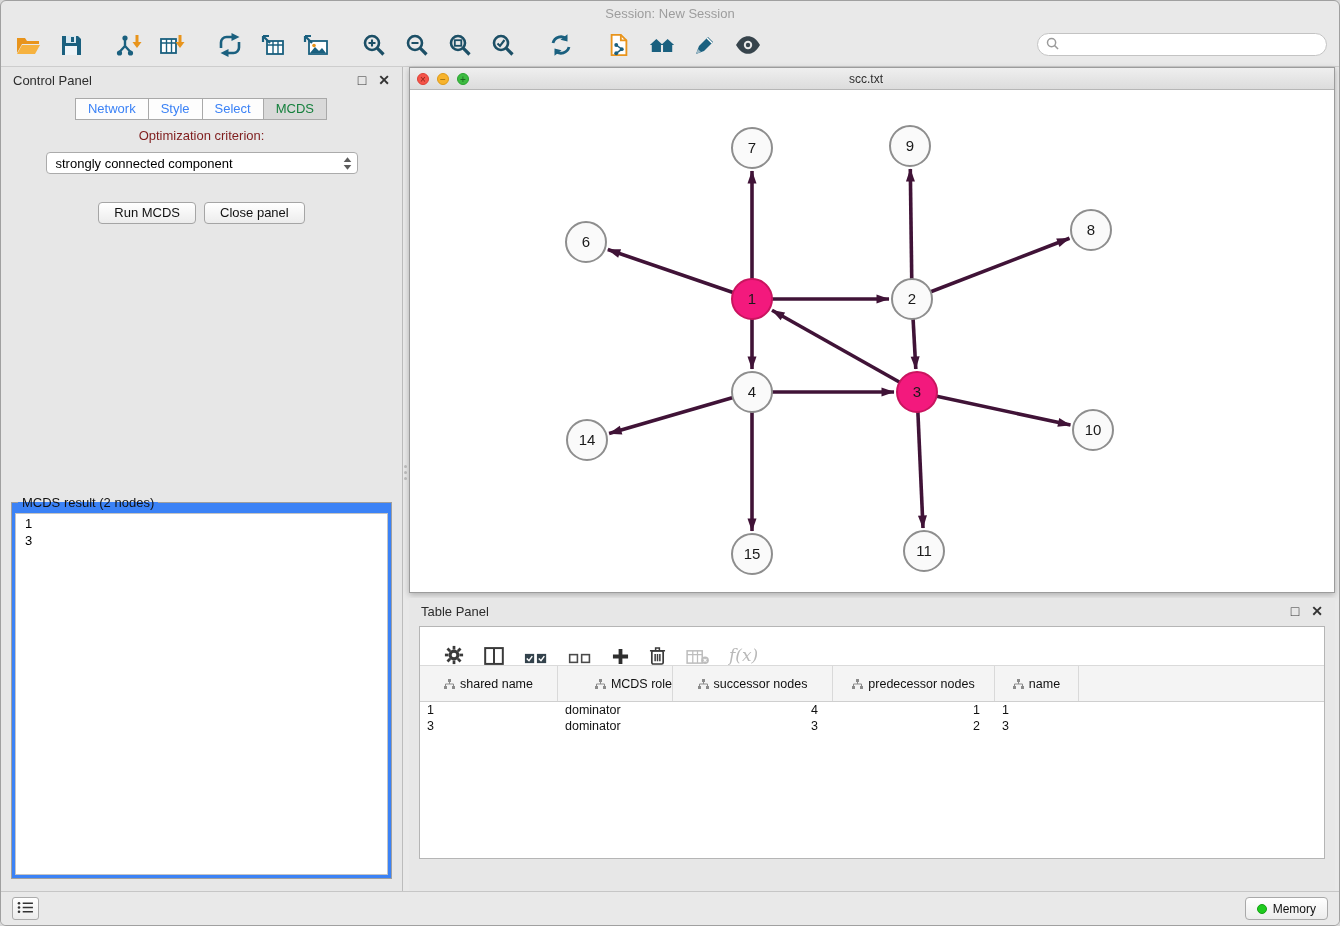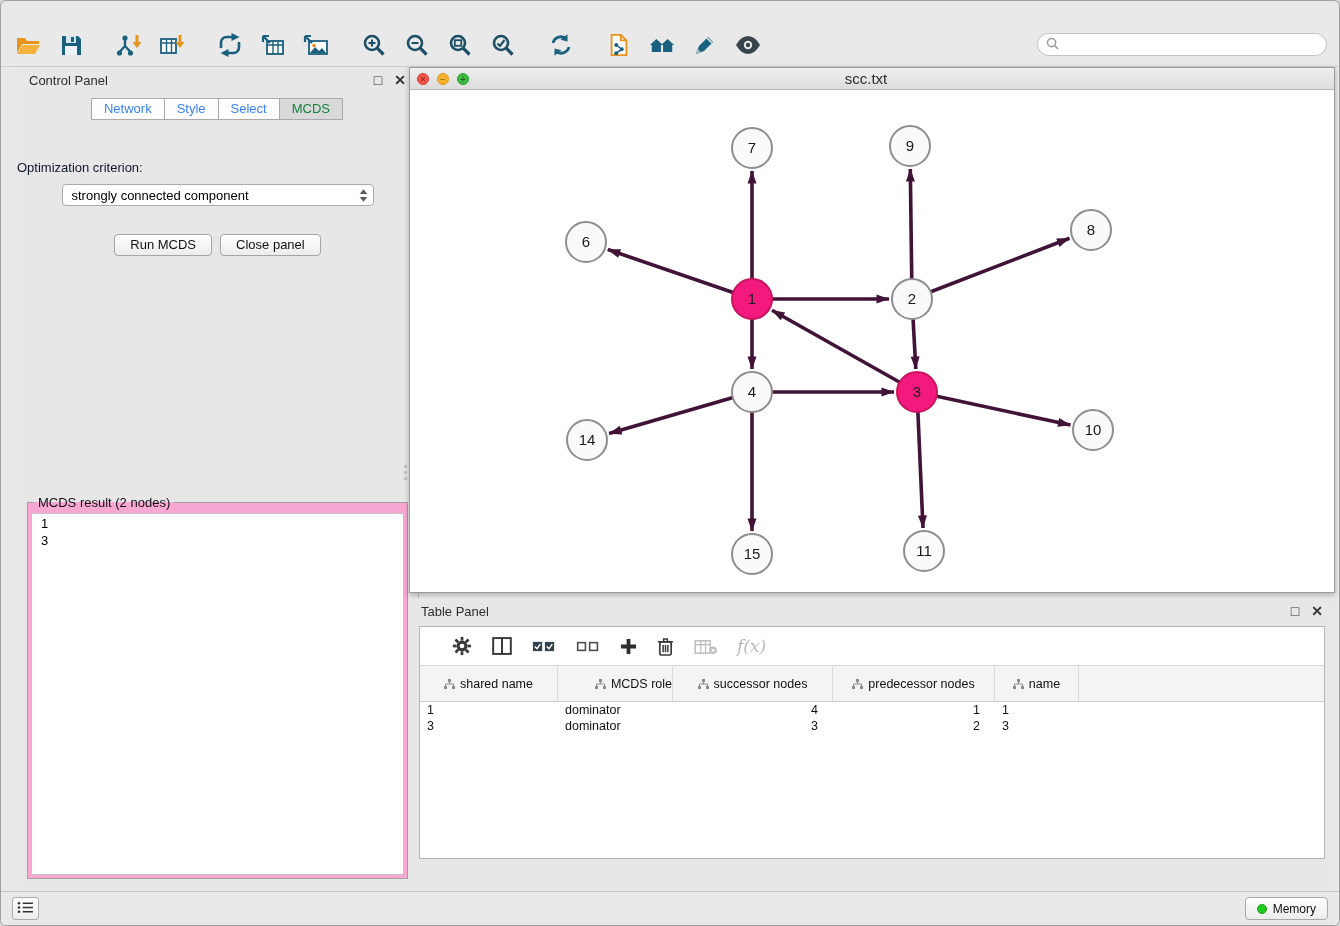--- a/index.html
+++ b/index.html
@@ -16,45 +16,45 @@
   .tool-btn svg { width:26px; height:24px; }
   .searchbox { margin-left:auto; width:290px; height:23px; background:#fff; border:1px solid #c3c3c3; border-radius:12px; display:flex; align-items:center; padding:0 8px; gap:5px; }
   .searchbox input { border:none; outline:none; flex:1; font-size:13px; background:transparent; }
 
   
   .panel-header { height:26px; display:flex; align-items:center; padding:0 12px; font-size:13px; color:#2d2d2d; }
   .panel-header .spacer { flex:1; }
   .hdr-btn { background:none; border:none; font-size:14px; color:#333; margin-left:12px; cursor:pointer; line-height:1; font-weight:bold; }
 
   
-  .control-panel { position:absolute; left:16px; top:66px; width:402px; height:826px; border-right:1px solid #bcbcbc; background:#e7e7e7; }
+  .control-panel { position:absolute; left:0; top:66px; width:402px; height:826px; border-right:1px solid #bcbcbc; background:#e7e7e7; }
   .cp-tabs { display:flex; justify-content:center; margin-top:5px; }
   .tab { font-size:13px; padding:2px 12px 3px; background:#fdfdfd; border:1px solid #a9a9a9; margin-left:-1px; color:#3b82f6; cursor:pointer; white-space:nowrap; }
   .tab.active { background:#d9d9d9; color:#15803d; }
-  .cp-label { text-align:left; font-size:13px; color:#0f172a; margin-top:40px; }
+  .cp-label { text-align:center; font-size:13px; color:#7f1d1d; margin-top:8px; }
   .cp-select { margin:9px auto 0; width:312px; height:22px; background:#fff; border:1px solid #ababab; border-radius:4px; display:flex; align-items:center; font-size:13px; padding-left:9px; position:relative; cursor:pointer; }
   .stepper { position:absolute; right:4px; top:3px; }
   .cp-buttons { display:flex; justify-content:center; gap:8px; margin-top:28px; }
   .btn { font-size:13px; padding:2px 15px 3px; background:linear-gradient(#ffffff,#ececec); border:1px solid #a5a5a5; border-radius:4px; cursor:pointer; color:#111; }
-  fieldset.result { position:absolute; left:10px; right:10px; top:428px; bottom:14px; border:1px solid #9f9f9f; padding:3px; background:#f9a8d4; }
+  fieldset.result { position:absolute; left:10px; right:10px; top:428px; bottom:14px; border:1px solid #9f9f9f; padding:3px; background:#3b82f6; }
   fieldset.result legend { font-size:13px; padding:0 4px; margin-left:3px; color:#111; }
   .result-box { width:100%; height:100%; background:#fff; border:1px solid #c4c4c4; font-size:13px; padding:1px 9px; line-height:17px; overflow:auto; }
 
   
   .network-window { position:absolute; left:408px; top:66px; width:926px; height:526px; background:#fff; border:1px solid #9c9c9c; box-shadow:0 2px 6px rgba(0,0,0,0.25); }
   .net-titlebar { height:22px; background:linear-gradient(#efefef,#dcdcdc); border-bottom:1px solid #b6b6b6; display:flex; align-items:center; padding:0 7px; position:relative; }
   .traffic { display:flex; gap:8px; z-index:2; }
   .light { width:12px; height:12px; border-radius:50%; font-size:10px; line-height:11px; text-align:center; cursor:pointer; }
-  .net-title { position:absolute; left:0; right:12px; text-align:center; font-size:15px; color:#2e2e2e; pointer-events:none; }
+  .net-title { position:absolute; left:0; right:12px; text-align:center; font-size:12px; color:#2e2e2e; pointer-events:none; }
   .net-canvas { position:relative; width:100%; height:502px; background:#fff; overflow:hidden; }
 
   
   .table-panel { position:absolute; left:408px; top:597px; width:926px; height:295px; background:#e7e7e7; }
   .table-box { position:absolute; left:10px; right:10px; top:28px; bottom:34px; background:#fff; border:1px solid #b5b5b5; overflow:hidden; }
-  .table-toolbar { height:38px; display:flex; align-items:center; padding:0 32px; gap:20px; }
+  .table-toolbar { height:38px; display:flex; align-items:flex-end; padding:0 24px; gap:20px; }
   .tt-btn { background:none; border:none; display:flex; align-items:center; cursor:pointer; }
   .tt-btn svg { display:block; }
   .fx { font-family:"DejaVu Serif", serif; font-style:italic; font-size:17px; color:#b9b9b9; }
   .t-head { display:flex; height:37px; background:#f4f4f4; border-top:1px solid #dadada; border-bottom:1px solid #cfcfcf; }
   .th { display:flex; align-items:center; justify-content:center; gap:5px; font-size:12.5px; color:#111; border-right:1px solid #d9d9d9; cursor:pointer; }
   .th .sort-ic { display:flex; }
   .t-row { display:flex; height:16px; font-size:12.5px; color:#111; align-items:center; cursor:default; }
   .td { padding:0 7px; overflow:hidden; white-space:nowrap; }
   .table-tabs { position:absolute; left:0; right:0; bottom:5px; display:flex; justify-content:center; }
 
@@ -65,20 +65,23 @@
   .dot { width:10px; height:10px; border-radius:50%; background:#1ecb1e; border:1px solid #14a014; }
 
   .divider-grip { position:absolute; left:401px; top:458px; width:7px; height:26px; display:flex; flex-direction:column; justify-content:center; align-items:center; gap:3px; }
   .divider-grip i { width:3px; height:3px; border-radius:50%; background:#bdbdbd; }
 </style>
 </head>
 <body>
 
 <div class="app">
 
+  <div class="titlebar">
+    <span>Session: New Session</span>
+  </div>
 
   <div class="toolbar">
     <div class="tool-icons" id="main-toolbar-icons">
         <button class="tool-btn">
           <span>
             <svg viewBox="0 0 26 24">
               <path d="M2 5h8l2 3h12v3H7l-5 9V5z" fill="#e8941c"></path>
               <path d="M7 12h18l-5 9H2z" fill="#f6b23f"></path>
             </svg>
           </span>

